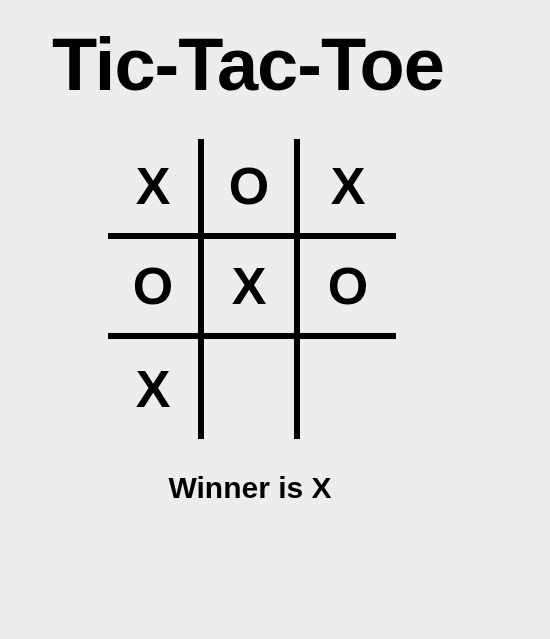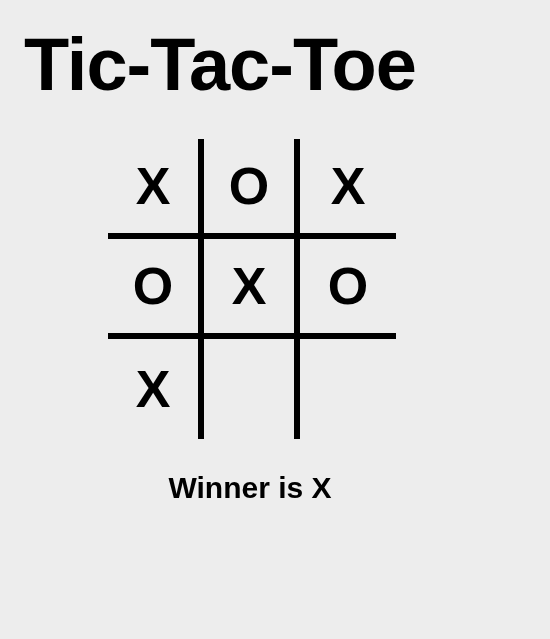--- a/index.html
+++ b/index.html
@@ -12,21 +12,21 @@
       background-color: #ededed;
       width: 550px;
       height: 639px;
       overflow: hidden;
     }
     .title {
       font-size: 74px;
       font-weight: 800;
       color: #000;
       padding-top: 22px;
-      padding-left: 24px;
+      padding-left: 52px;
       letter-spacing: -1px;
     }
     .board {
       display: grid;
       grid-template-columns: repeat(3, 96px);
       grid-template-rows: repeat(3, 100px);
       margin-top: 32px;
       margin-left: 108px;
     }
     .cell {

